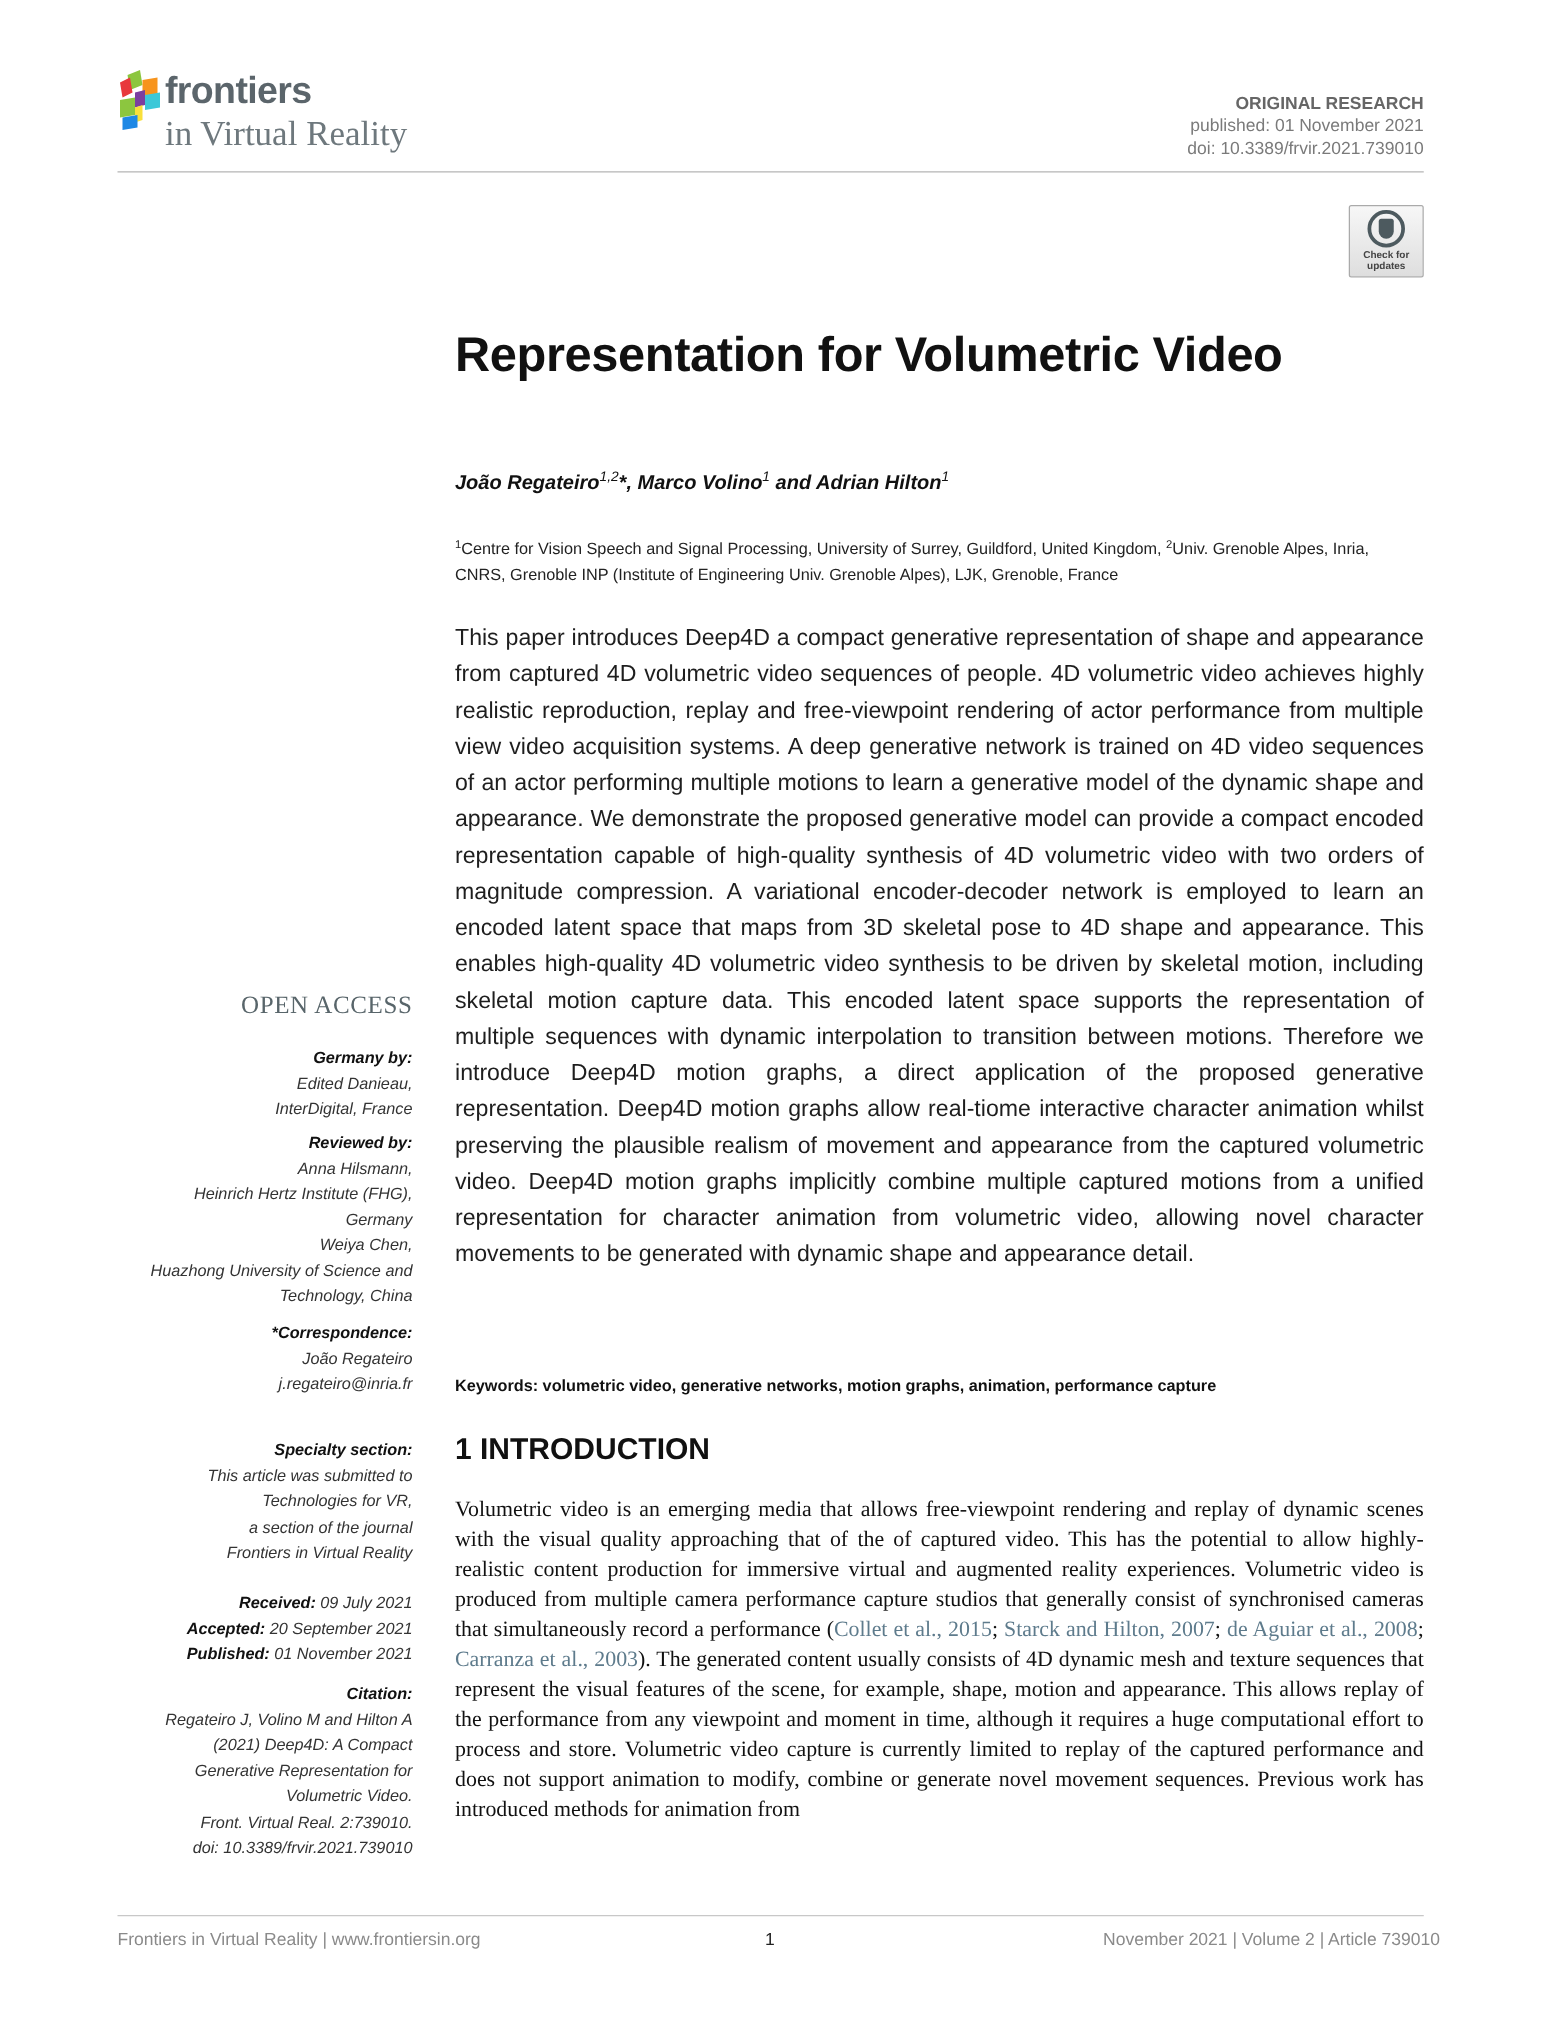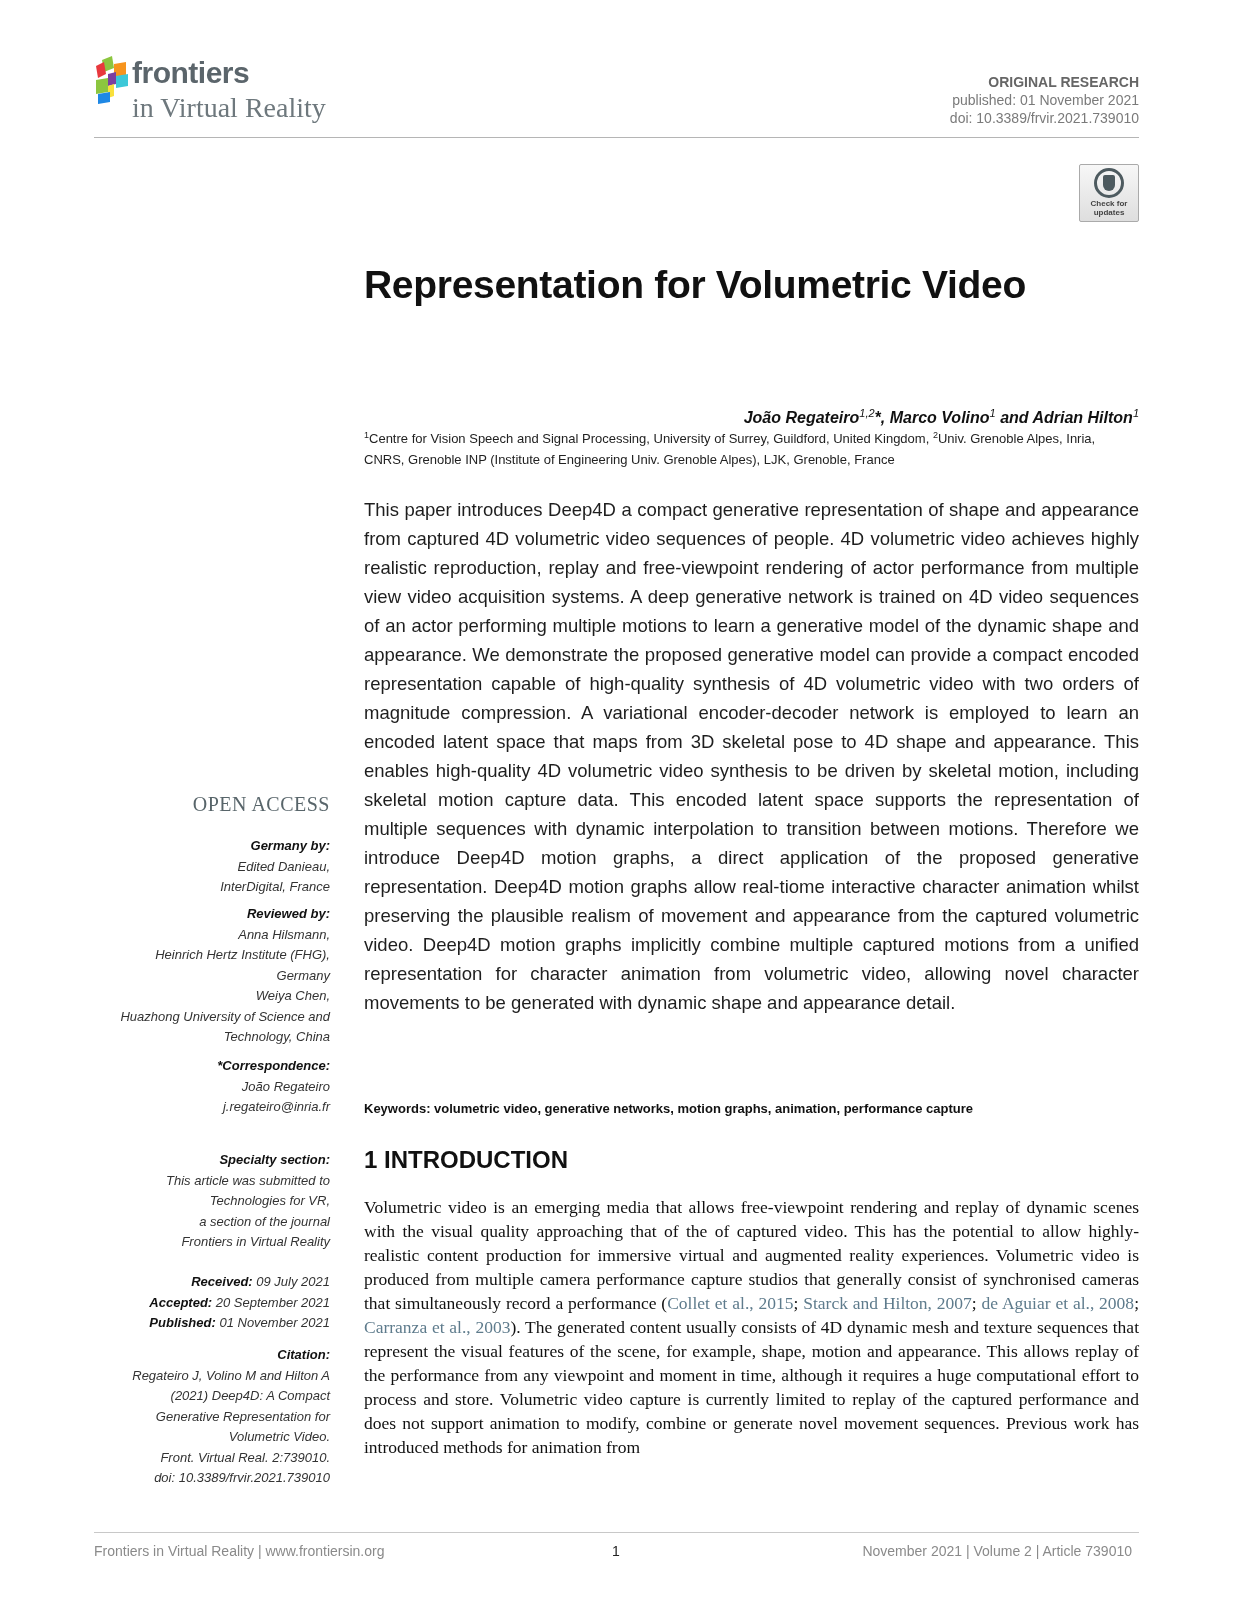--- a/index.html
+++ b/index.html
@@ -17,21 +17,21 @@
   .header-meta .type { font-weight: bold; color: #666; }
 
   .check-updates { position: absolute; right: 101px; top: 164px; width: 58px; height: 56px; border: 1px solid #aaa; border-radius: 2px; background: linear-gradient(#f7f7f7,#dedede); text-align: center; }
   .check-updates .circle { width: 30px; height: 30px; border-radius: 50%; border: 3px solid #4d5a5f; margin: 3px auto 1px; box-sizing: border-box; position: relative; }
   .check-updates .circle::after { content: ""; position: absolute; left: 6px; top: 4px; width: 12px; height: 16px; background: #4d5a5f; border-radius: 2px 2px 6px 6px; }
   .check-updates .lbl { font-size: 8px; font-weight: bold; color: #444; line-height: 9px; }
 
   
   .main-col { position: absolute; left: 364px; width: 775px; }
   .title { top: 262px; font-size: 39px; font-weight: bold; line-height: 46px; color: #111; letter-spacing: -0.3px; }
-  .authors { top: 407px; font-size: 16px; font-style: italic; font-weight: bold; color: #111; text-align: right; }
+  .authors { top: 376px; font-size: 16px; font-style: italic; font-weight: bold; color: #111; }
   .authors sup { font-size: 11px; font-weight: normal; }
   .affil { top: 425px; font-size: 13px; line-height: 21px; color: #222; }
   .affil sup { font-size: 9px; }
 
   .abstract { top: 495px; font-size: 18.5px; line-height: 29px; text-align: justify; color: #1e1e1e; }
   .keywords { top: 1101px; font-size: 13px; font-weight: bold; color: #111; }
 
   .section-h { top: 1146px; font-size: 24px; font-weight: bold; color: #111; }
   .intro { top: 1195px; font-size: 17.5px; line-height: 24px; text-align: justify; color: #111; }
   .intro .cite { color: #5e7b8c; }
@@ -41,21 +41,21 @@
   .open-access { top: 793px; font-family: "Liberation Serif", "DejaVu Serif", serif; font-size: 20px; color: #58656a; letter-spacing: 0.5px; }
   .side-block { font-size: 13px; line-height: 20.5px; font-style: italic; color: #333; }
   .side-block .h { font-weight: bold; color: #111; }
   .side-block .k { font-weight: bold; color: #111; }
 
   
   .footer-rule { position: absolute; left: 94px; right: 101px; top: 1532px; height: 1px; background: #c8c8c8; }
   .footer { position: absolute; top: 1543px; font-size: 14px; color: #8a8a8a; }
   .footer-left { left: 94px; }
   .footer-center { left: 612px; color: #222; }
-  .footer-right { right: 108px; text-align: center; }
+  .footer-right { right: 88px; text-align: center; }
 </style>
 </head>
 <body class="sans">
 
 <div class="logo">
   <svg class="logo-mark" viewBox="0 0 38 50">
     <polygon points="8,6 18,2 20,14 10,18" fill="#8cc63f"></polygon>
     <polygon points="2,12 10,8 12,20 4,24" fill="#e8383d"></polygon>
     <polygon points="20,10 32,8 32,22 20,24" fill="#f7941d"></polygon>
     <polygon points="14,20 22,18 22,30 14,32" fill="#7b3fa0"></polygon>

